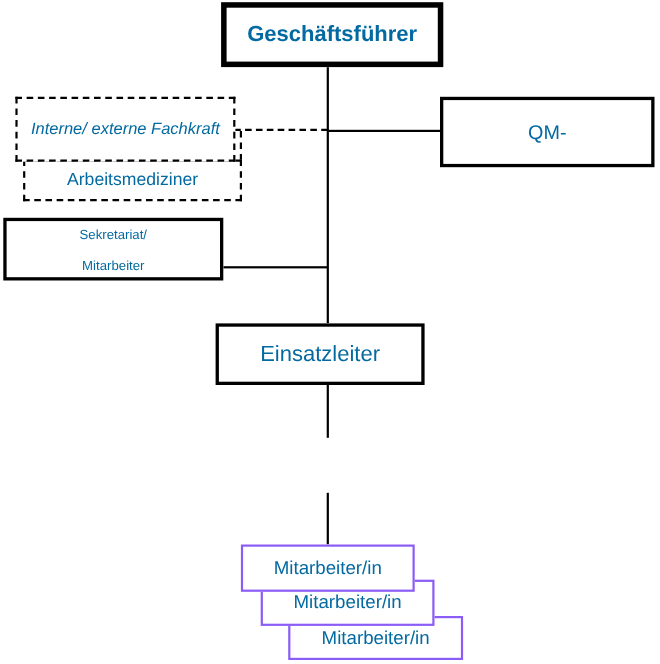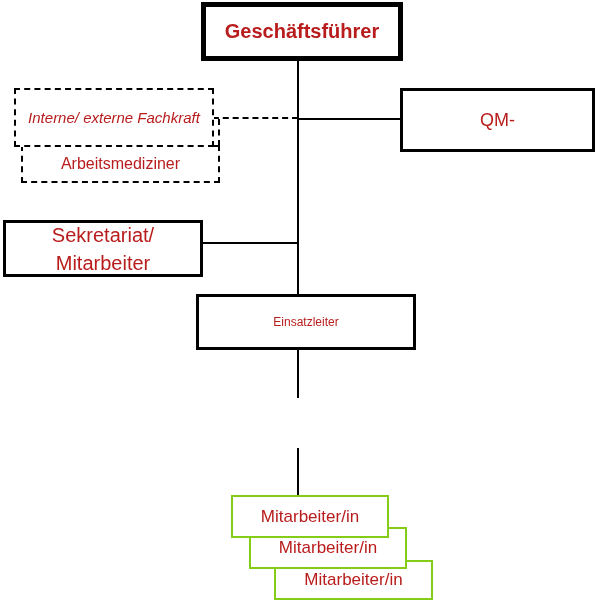--- a/index.html
+++ b/index.html
@@ -3,21 +3,21 @@
 <meta charset="utf-8">
 <style>
   html, body { margin: 0; padding: 0; }
   body { background: #ffffff; }
   .canvas {
     position: relative;
     width: 600px;
     height: 604px;
     background: #ffffff;
     font-family: "Liberation Sans", sans-serif;
-    color: #b91c1c;
+    color: #0369a1;
     overflow: hidden;
   }
   .box {
     position: absolute;
     background: #ffffff;
     box-sizing: border-box;
     display: flex;
     flex-direction: column;
     align-items: center;
     justify-content: center;
@@ -31,27 +31,27 @@
   .vdash { position: absolute; width: 0; border-left: 2px dashed #000; z-index: 1; }
 
   .n-gf   { left: 201px; top: 2px;   width: 202px; height: 59px; border: 5px solid #000;
             font-size: 20px; font-weight: 700; z-index: 3; }
   .n-fk   { left: 14px;   top: 88px;  width: 200px; height: 59px; border: 2px dashed #000;
             font-size: 15px; line-height: 25px; z-index: 3; font-style: italic; }
   .n-am   { left: 21px;  top: 145px; width: 199px; height: 38px; border: 2px dashed #000;
             font-size: 16px; z-index: 2; text-align: right; }
   .n-qm   { left: 400px; top: 88px;  width: 195px; height: 64px; border: 3px solid #000;
             font-size: 18px; line-height: 28px; }
-  .n-sek  { left: 3px;   top: 220px; width: 200px; height: 57px; border: 3px solid #000;
-            font-size: 20px; line-height: 28px; }
-  .n-el   { left: 196px; top: 294px; width: 220px; height: 56px; border: 3px solid #000;
-            font-size: 12px; }
+  .n-sek  { left: 3px;   top: 198px; width: 200px; height: 57px; border: 3px solid #000;
+            font-size: 12px; line-height: 28px; }
+  .n-el   { left: 196px; top: 294px; width: 190px; height: 56px; border: 3px solid #000;
+            font-size: 20px; }
   .n-ol   { left: 212px; top: 398px; width: 178px; height: 50px; border: 2px solid #000;
             font-size: 18px; }
-  .n-m    { width: 158px; border: 2px solid #84cc16; font-size: 17px; margin-left: 12px; }
+  .n-m    { width: 158px; border: 2px solid #8b5cf6; font-size: 17px; }
   .n-m1   { left: 219px; top: 495px; height: 43px; z-index: 6; }
   .n-m2   { left: 237px; top: 527px; height: 42px; z-index: 5; }
   .n-m3   { left: 262px; top: 560px; height: 40px; width: 159px; z-index: 4; }
 
   .l-trunk-upper { left: 297px; top: 61px;  height: 233px; }
   .l-trunk-mid   { left: 297px; top: 350px; height: 48px; }
   .l-trunk-lower { left: 297px; top: 448px; height: 47px; }
   .l-qm          { left: 298px; top: 118px; width: 102px; }
   .l-sek         { left: 203px; top: 242px; width: 95px; }
   .l-fk-dash     { left: 203px; top: 117px; width: 95px; }

